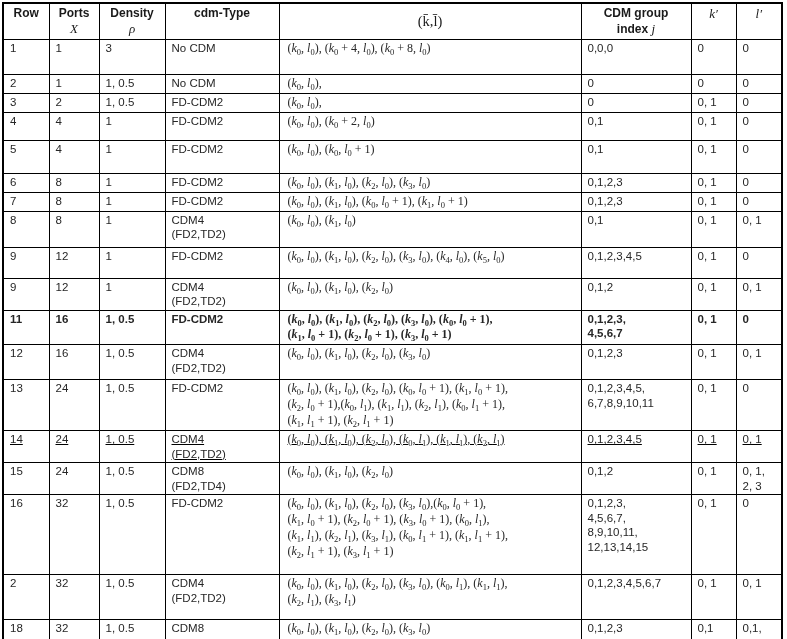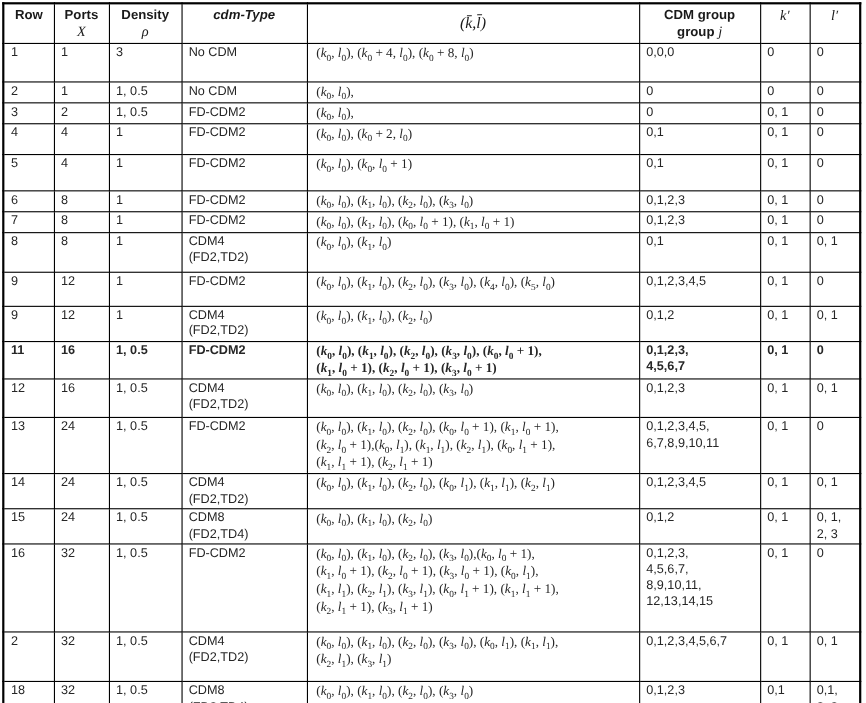--- a/index.html
+++ b/index.html
@@ -3,42 +3,42 @@
 <meta charset="utf-8">
 <style>
   html,body{margin:0;padding:0;background:#fff;}
   .page{width:787px;height:639px;box-sizing:border-box;padding:2px;background:#fff;overflow:hidden;}
   table.csirs{border-collapse:collapse;table-layout:fixed;width:781px;border:2px solid #000;}
   th,td{border:1px solid #000;vertical-align:top;overflow:hidden;
         font-family:"Liberation Sans",sans-serif;font-size:11.5px;color:#262626;
         padding:1px 4px 1px 6px;line-height:14.5px;text-align:left;}
   th{font-weight:bold;text-align:center;font-size:12px;color:#1a1a1a;padding:2px 2px;line-height:15px;}
   th .sym{font-family:"Liberation Serif",serif;font-style:italic;font-weight:normal;font-size:13px;}
-  th.cdmtype-h{font-style:italic;}
-  th.kl-h{font-family:"Liberation Serif",serif;font-weight:normal;font-style:italic;font-size:14.5px;vertical-align:middle;}
+  th.cdmtype-h{}
+  th.kl-h{font-family:"Liberation Serif",serif;font-weight:normal;font-size:14.5px;vertical-align:middle;}
   td.math{font-family:"Liberation Serif",serif;font-style:normal;font-size:12px;padding-left:8px;}
   td.math .mline{white-space:nowrap;line-height:15px;}
   td.math i{font-style:italic;}
   td.math sub{font-size:8.5px;line-height:1;}
   
   thead tr{height:36px;}
   tbody tr:nth-child(1){height:35px;}
   tbody tr:nth-child(2){height:17px;}
   tbody tr:nth-child(3){height:17px;}
   tbody tr:nth-child(4){height:28px;}
   tbody tr:nth-child(5){height:33px;}
   tbody tr:nth-child(6){height:17px;}
   tbody tr:nth-child(7){height:17px;}
   tbody tr:nth-child(8){height:36px;}
   tbody tr:nth-child(9){height:31px;}
   tbody tr:nth-child(10){height:29px;}
   tbody tr:nth-child(11){height:34px;font-weight:bold;}
   tbody tr:nth-child(12){height:35px;}
   tbody tr:nth-child(13){height:46px;padding-left:48px;}
-  tbody tr:nth-child(14){height:32px;}
+  tbody tr:nth-child(14){height:32px;text-decoration:underline;}
   tbody tr:nth-child(15){height:32px;}
   tbody tr:nth-child(16){height:80px;}
   tbody tr:nth-child(17){height:45px;}
   tbody tr:nth-child(18){height:38px;}
 </style>
 </head>
 <body>
 
 <div class="page">
   <table class="csirs">
@@ -60,21 +60,21 @@
           <div class="sym">X</div>
         </th>
         <th>
           <div>Density</div>
           <div class="sym">ρ</div>
         </th>
         <th class="cdmtype-h">cdm-Type</th>
         <th class="kl-h">(k̄,l̄)</th>
         <th>
           <div>CDM group</div>
-          <div><span>group</span>&nbsp;<span class="sym">j</span></div>
+          <div><span>index</span>&nbsp;<span class="sym">j</span></div>
         </th>
         <th><span class="sym">k′</span></th>
         <th><span class="sym">l′</span></th>
       </tr>
     </thead>
     <tbody>
         <tr>
           <td>1</td>
           <td>1</td>
           <td>3</td>

